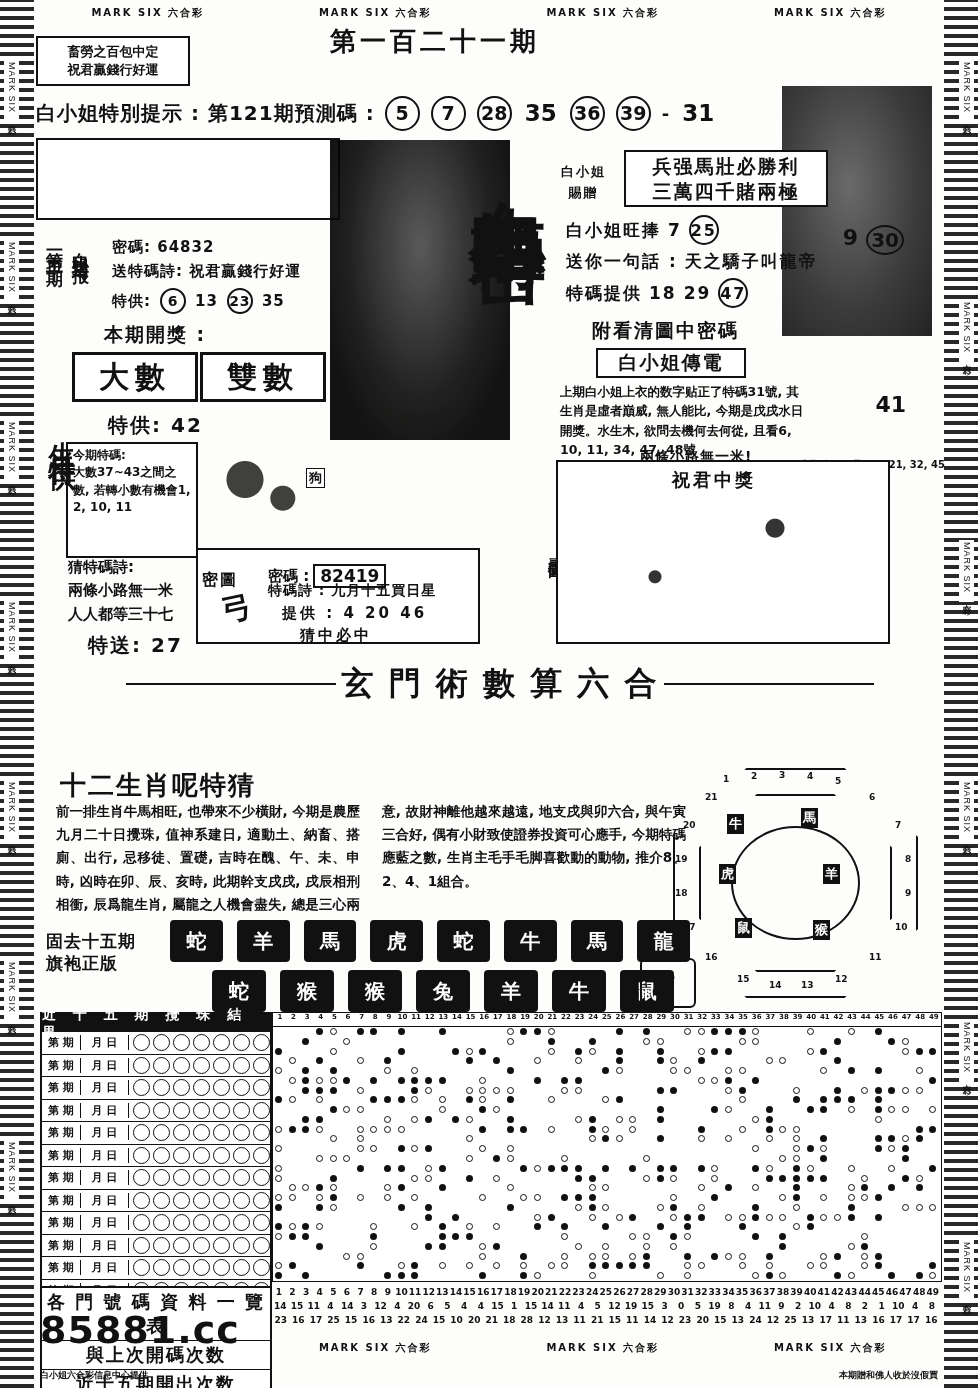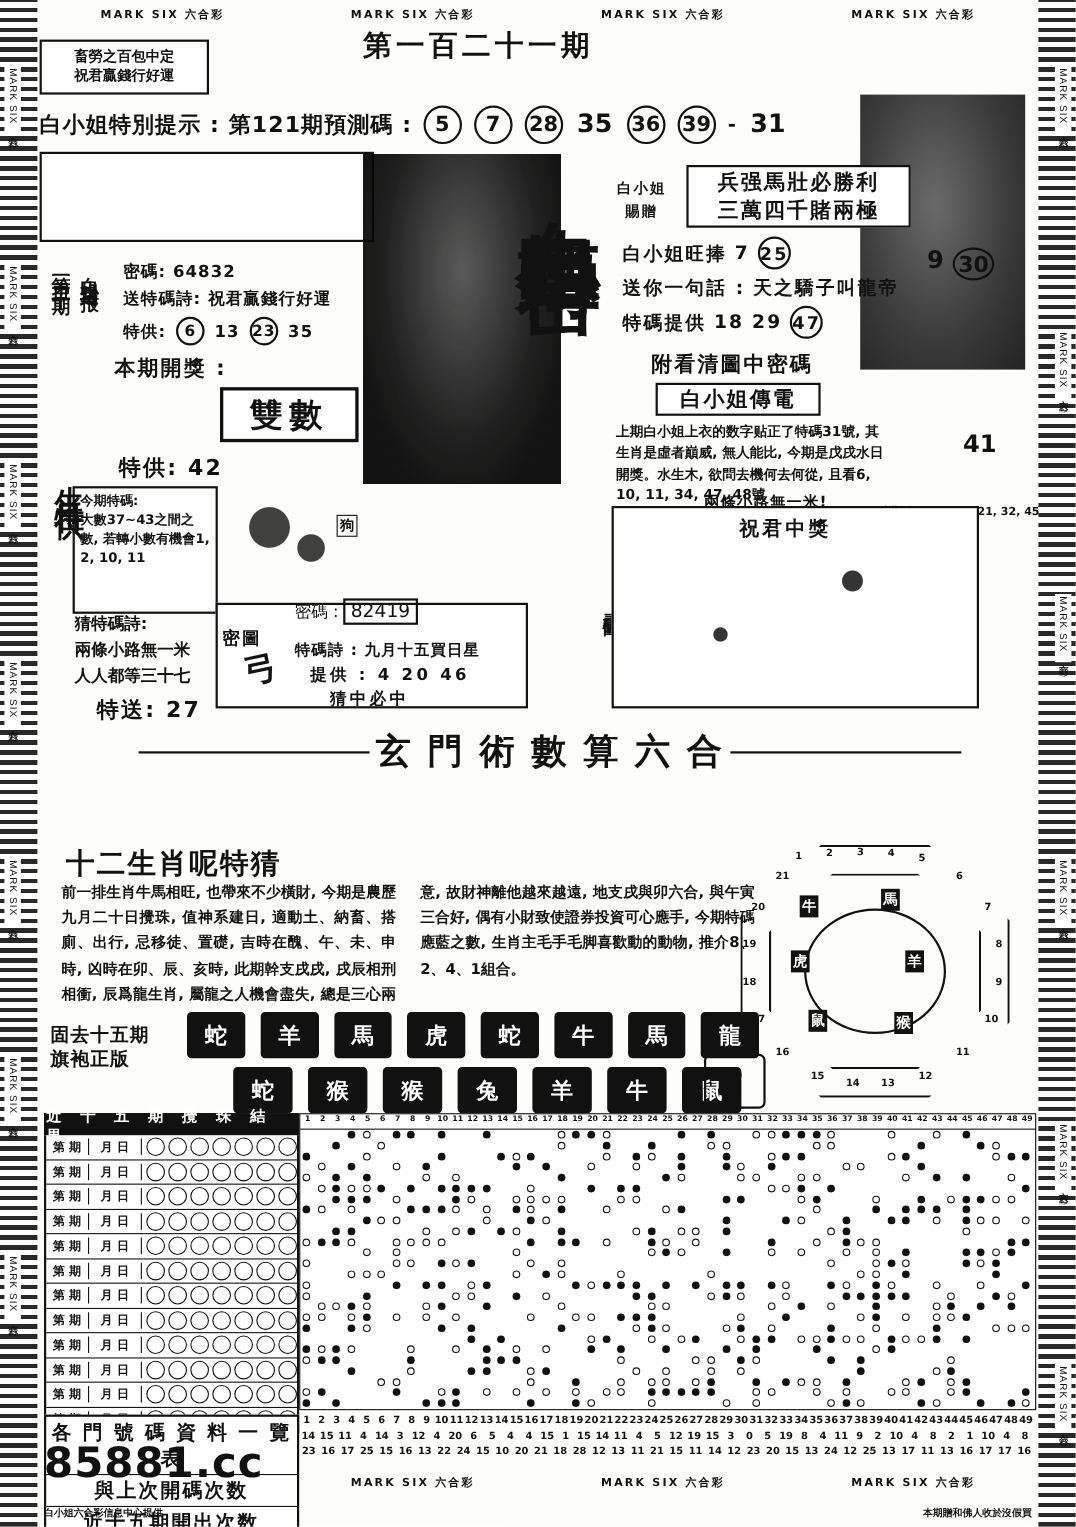--- a/index.html
+++ b/index.html
@@ -92,21 +92,21 @@
   .rpara{position:absolute;left:560px;top:382px;width:250px;font-size:12.5px;line-height:1.55;font-weight:bold;}
   .rnote{position:absolute;left:640px;top:448px;font-size:14px;font-weight:bold;letter-spacing:1px;}
   .rfoot{position:absolute;left:800px;top:458px;font-size:10px;font-weight:bold;}
   .num41{position:absolute;right:72px;top:392px;font-size:22px;font-weight:bold;}
   .num9{position:absolute;right:120px;top:225px;font-size:22px;font-weight:bold;}
   .num30{position:absolute;right:74px;top:228px;font-size:20px;font-weight:bold;}
   .num30 .c{border:2px solid #111;border-radius:50%;padding:1px 3px;}
   
   .mitu{position:absolute;left:196px;top:548px;width:280px;height:92px;border:2px solid #111;background:#fff;}
   .mitu-label{position:absolute;left:202px;top:570px;font-size:16px;font-weight:bold;letter-spacing:2px;}
-  .mitu-code{position:absolute;left:268px;top:544px;font-size:15px;font-weight:normal;display:flex;align-items:center;gap:4px;}
+  .mitu-code{position:absolute;left:268px;top:564px;font-size:15px;font-weight:bold;display:flex;align-items:center;gap:4px;}
   .mitu-code .box{border:2px solid #111;padding:0 5px;font-size:17px;}
   .mitu-l2{position:absolute;left:268px;top:582px;font-size:14px;font-weight:bold;letter-spacing:1px;}
   .mitu-l3{position:absolute;left:282px;top:604px;font-size:15px;font-weight:bold;letter-spacing:3px;}
   .mitu-l4{position:absolute;left:300px;top:626px;font-size:15px;font-weight:bold;letter-spacing:3px;}
   .mitu-scribble{position:absolute;left:222px;top:588px;font-size:30px;font-weight:bold;transform:rotate(-12deg);}
   
   .wishbox{position:absolute;left:556px;top:460px;width:330px;height:180px;border:2px solid #111;background:#fff;}
   .wishtxt{position:absolute;left:672px;top:468px;font-size:18px;font-weight:bold;letter-spacing:3px;}
   .bird{position:absolute;left:600px;top:500px;width:250px;height:128px;
      background:
@@ -243,20 +243,21 @@
     <span>祝君贏錢行好運</span>
   </div>
   <div class="inforow r3">
     <span>特供:</span>
     <span class="c">6</span>
     <span>13</span>
     <span class="c">23</span>
     <span>35</span>
   </div>
   <div class="kaijiang">本期開獎 :</div>
+  <div class="bigbox bb1">大數</div>
   <div class="bigbox bb2">雙數</div>
   <div class="tegong">特供: 42</div>
   <div class="tipbox">
     <div>今期特碼:</div>
     <div>大數37~43之間之數, 若轉小數有機會1, 2, 10, 11</div>
   </div>
   <div class="guessbox">
     <div>猜特碼詩:</div>
     <div>兩條小路無一米</div>
     <div>人人都等三十七</div>

